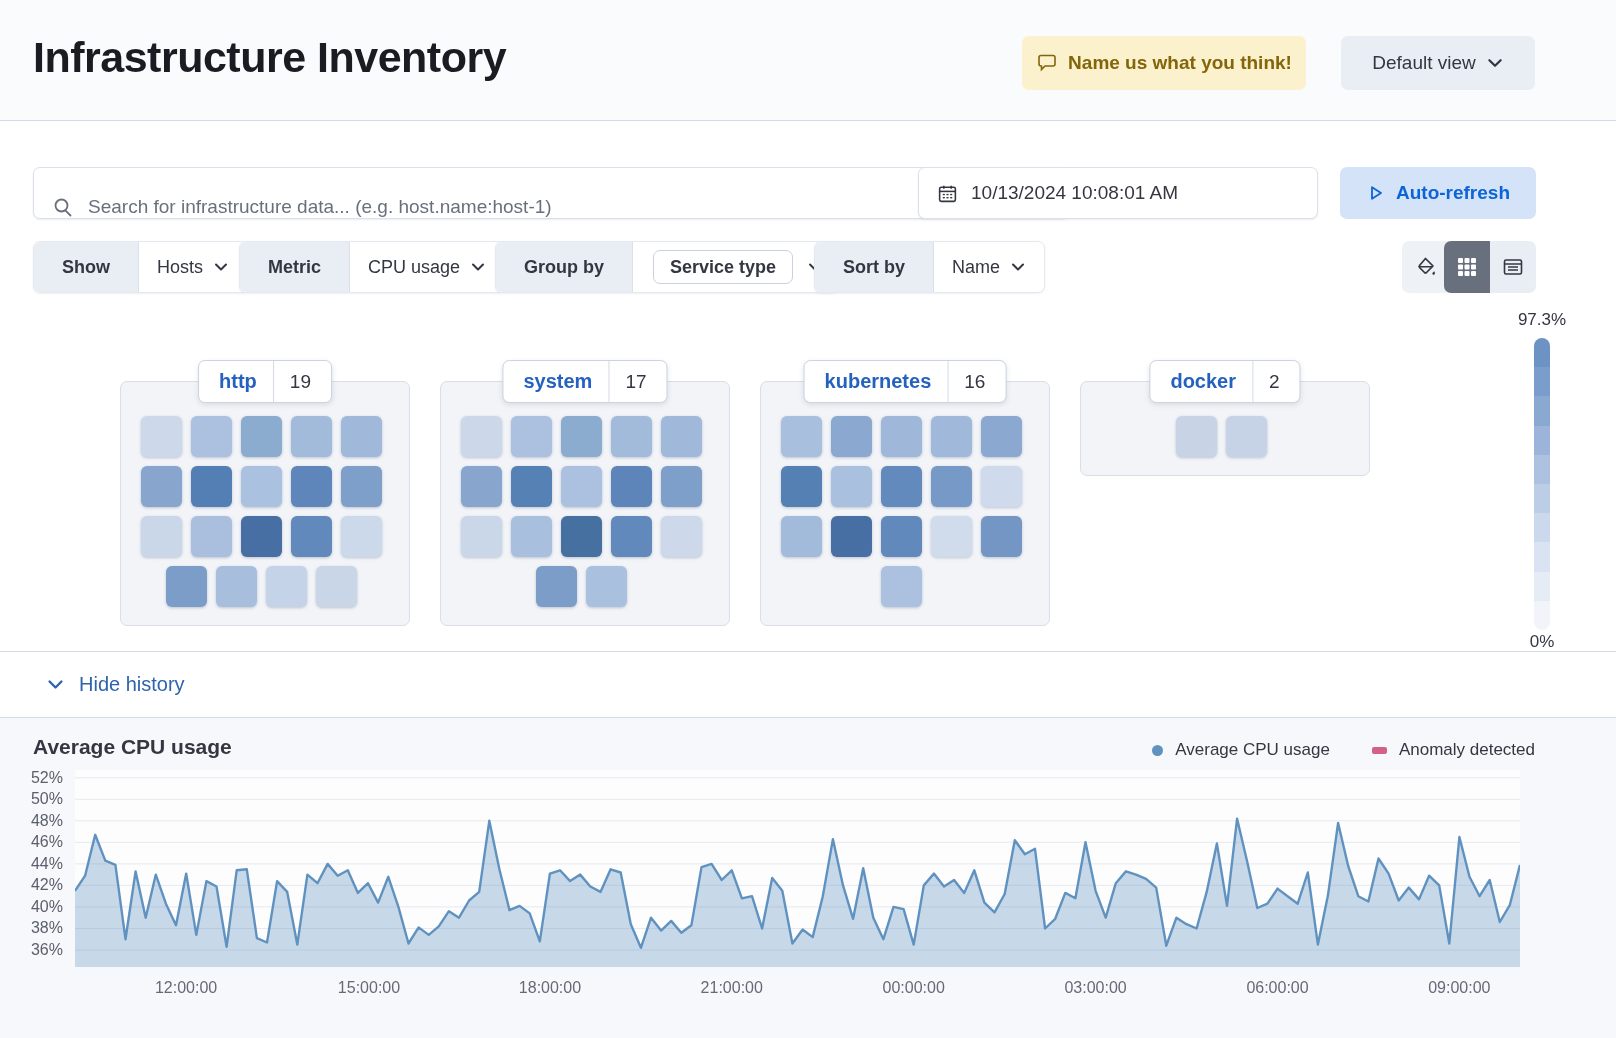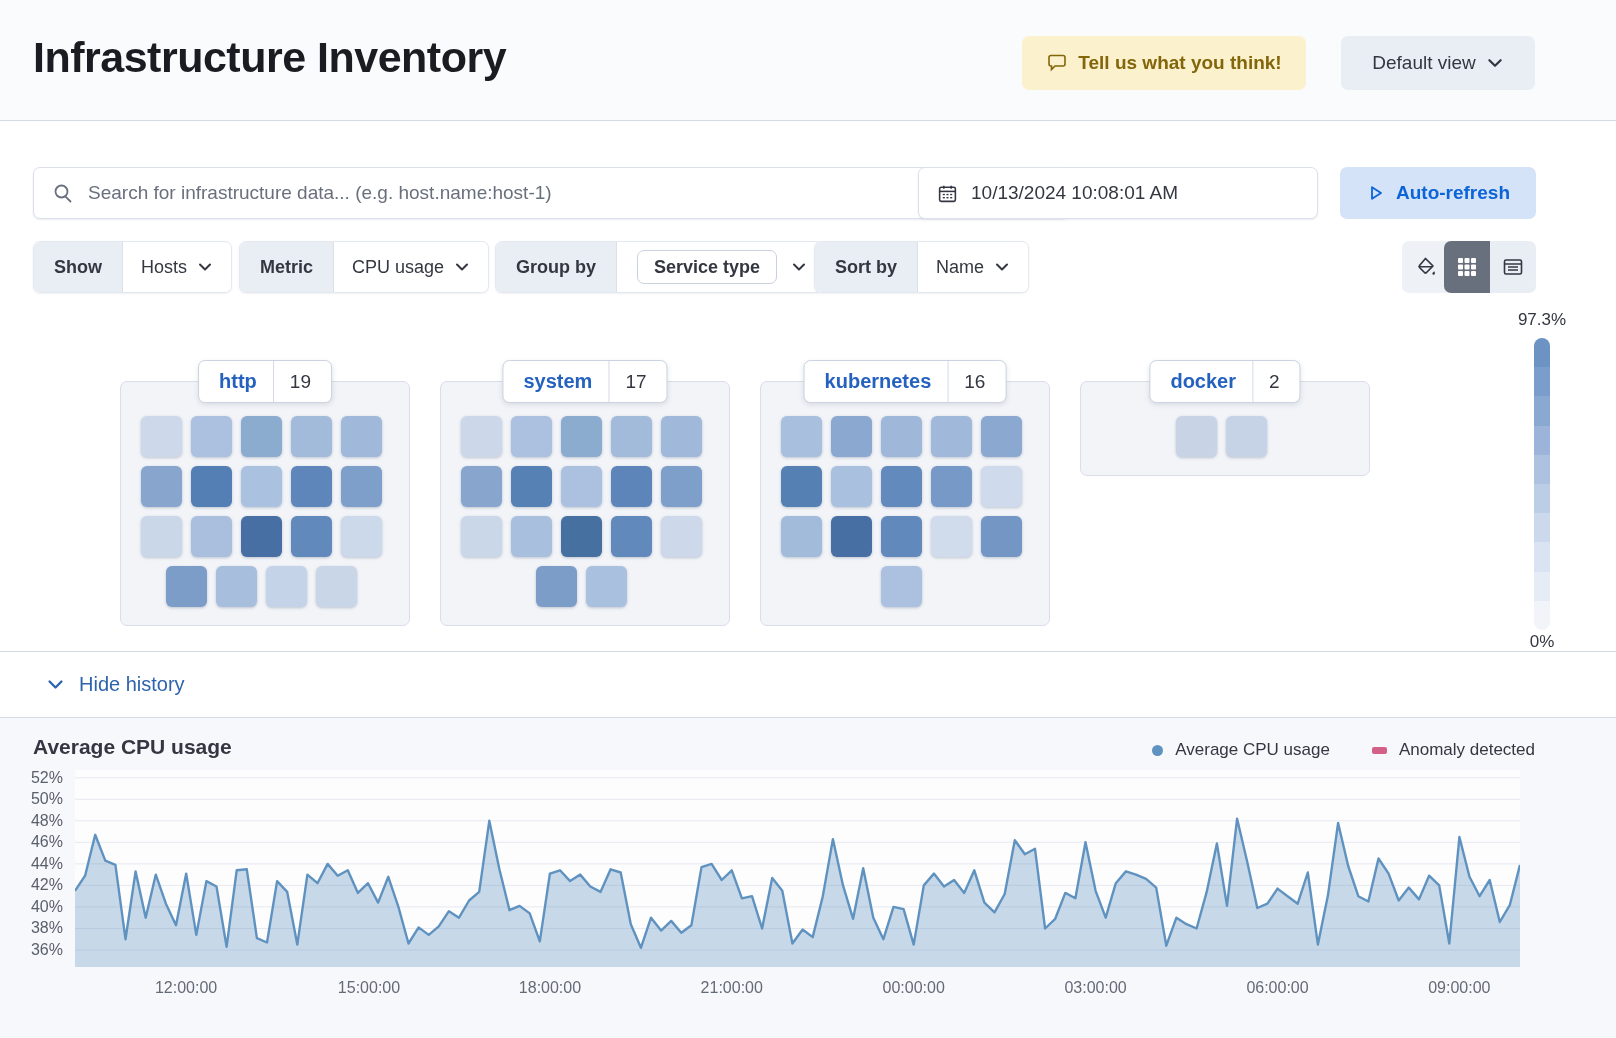--- a/index.html
+++ b/index.html
@@ -18,38 +18,38 @@
          border-radius:7px; cursor:pointer; font-size:19px; white-space:nowrap; }
   .feedback-btn { position:absolute; left:1022px; top:36px; width:284px; height:54px;
                   background:#fbf1cd; color:#83650a; font-weight:600; }
   .defaultview-btn { position:absolute; left:1341px; top:36px; width:194px; height:54px;
                      background:#e9edf4; color:#343741; font-weight:500; }
 
   
   .search-box { position:absolute; left:33px; top:167px; width:1036px; height:52px;
                 background:#fff; border:1px solid #dbe0ea; border-radius:7px;
                 box-shadow:0 1px 2px rgba(152,162,179,.2);
-                display:flex; align-items:center; gap:14px; padding:0 18px; }
+                display:flex; align-items:flex-end; gap:14px; padding:0 18px; }
   .search-box input { border:none; outline:none; flex:1; font-size:19px;
                       font-family:inherit; color:#343741; background:transparent; }
   .search-box input::placeholder { color:#69707d; }
   .date-box { position:absolute; left:918px; top:167px; width:400px; height:52px;
               background:#fff; border:1px solid #dbe0ea; border-radius:7px;
               box-shadow:0 1px 2px rgba(152,162,179,.2);
               display:flex; align-items:center; gap:13px; padding:0 18px;
               font-size:19px; color:#343741; cursor:pointer; }
   .autorefresh-btn { position:absolute; left:1340px; top:167px; width:196px; height:52px;
                      background:#d4e3f7; color:#0b64d8; font-weight:600; }
 
   
   .filter-row { position:absolute; top:241px; left:0; width:1616px; height:52px; }
   .filter-group { position:absolute; top:0; height:52px; display:flex; align-items:stretch;
                   border:1px solid #e4e8f0; border-radius:7px; overflow:visible;
                   background:#fff; box-shadow:0 1px 2px rgba(152,162,179,.15); }
-  .filter-label { background:#e9edf4; display:flex; align-items:center; padding:0 20px;
+  .filter-label { background:#e9edf4; display:flex; align-items:center; padding:0 28px;
                   font-size:18px; font-weight:600; color:#343741;
                   border-radius:6px 0 0 6px; border-right:1px solid #dbe0ea; }
   .filter-value { display:flex; align-items:center; gap:10px; padding:0 18px;
                   font-size:18px; color:#343741; cursor:pointer; }
   .gb-pill { border:1px solid #c9d0de; border-radius:7px; padding:5px 16px; margin:8px 0 8px 20px;
              display:flex; align-items:center; font-size:18px; font-weight:600; cursor:pointer;
              background:#fff; }
   .gb-chev { display:flex; align-items:center; padding:0 14px; cursor:pointer; }
   .icon-btn { position:absolute; top:0; width:50px; height:52px; background:#eef1f6;
               border-radius:7px; display:flex; align-items:center; justify-content:center;
@@ -113,21 +113,21 @@
 
 <div class="header">
   <h1 class="page-title">Infrastructure Inventory</h1>
 
   <div class="btn feedback-btn">
     <span style="display:flex;">
       <svg width="22" height="22" viewBox="0 0 22 22" fill="none" stroke="#83650a" stroke-width="1.6">
         <path d="M3 5.5 Q3 3.5 5 3.5 H17 Q19 3.5 19 5.5 V12 Q19 14 17 14 H9 L5.5 17.5 V14 H5 Q3 14 3 12 Z"></path>
       </svg>
     </span>
-    <span>Tell us what you think!</span>
+    <span>Name us what you think!</span>
   </div>
 
   <div class="btn defaultview-btn">
     <span>Default view</span>
     <span style="display:flex;">
       <svg width="18" height="18" viewBox="0 0 16 16" fill="none" stroke="#343741" stroke-width="2" stroke-linecap="round" stroke-linejoin="round">
           <polyline points="3,5.5 8,10.5 13,5.5"></polyline>
         </svg>
     </span>
   </div>

